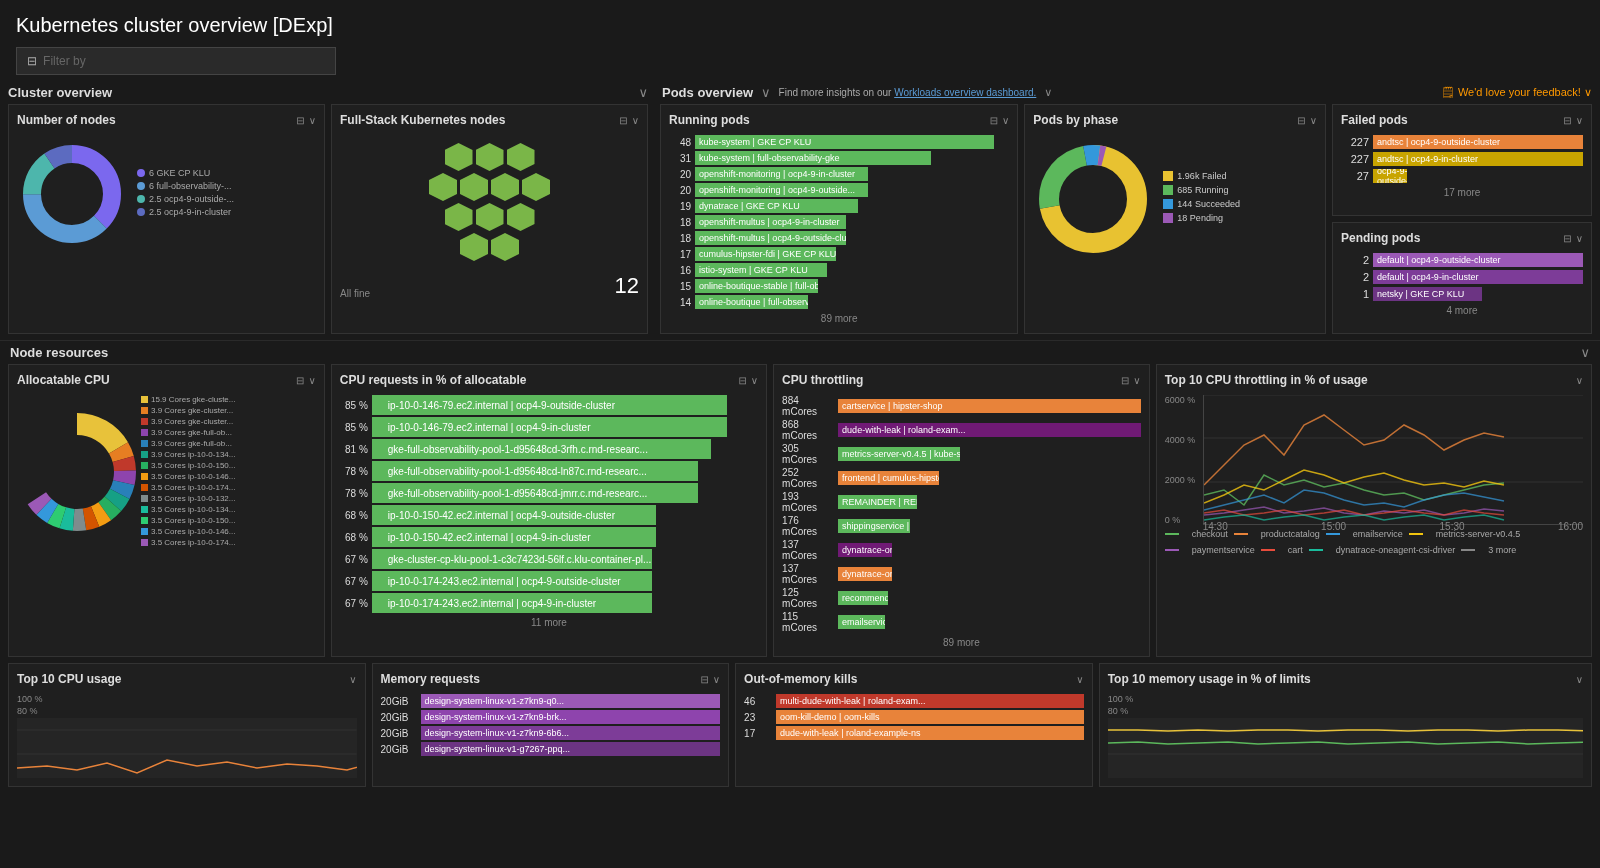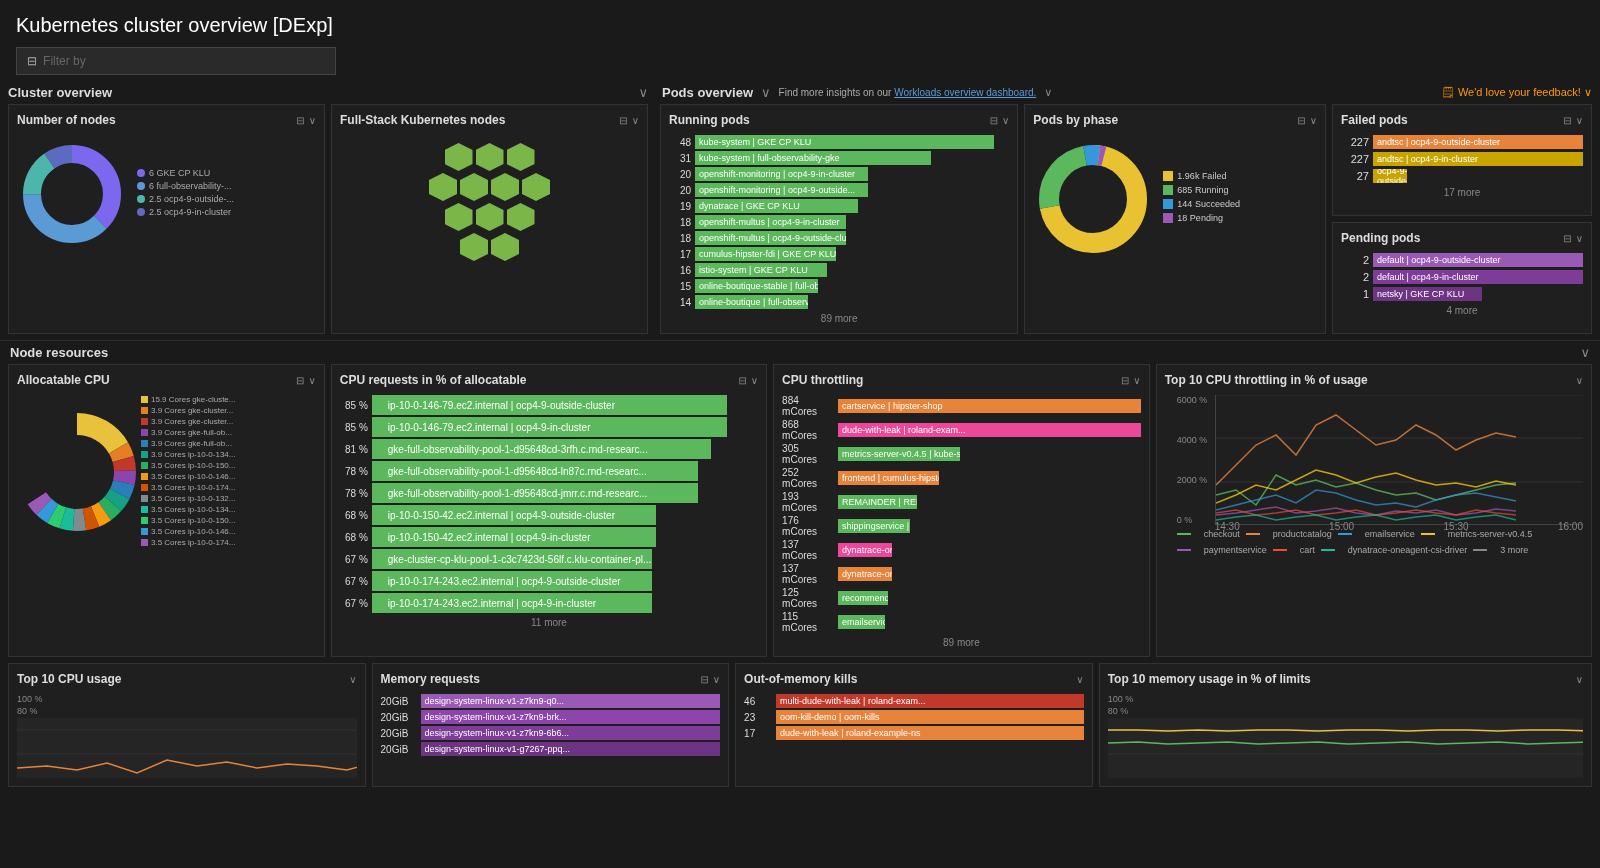--- a/index.html
+++ b/index.html
@@ -256,21 +256,21 @@
       display: flex;
       align-items: center;
       padding: 0 4px;
       font-size: 9px;
       color: #fff;
       overflow: hidden;
       white-space: nowrap;
     }
     .throttle-bar.green { background: #5cb85c; }
     .throttle-bar.orange { background: #e8833a; }
-    .throttle-bar.yellow { background: #ec4899; }
+    .throttle-bar.yellow { background: #701a75; }
     .chart-legend {
       display: flex;
       flex-wrap: wrap;
       gap: 6px;
       margin-top: 4px;
       font-size: 9px;
     }
     .chart-legend-item {
       display: flex;
       align-items: center;
@@ -441,20 +441,24 @@
           </div>
           <div class="hex-row">
             <div class="hex"></div>
             <div class="hex"></div>
             <div class="hex"></div>
           </div>
           <div class="hex-row">
             <div class="hex"></div>
             <div class="hex"></div>
           </div>
+        </div>
+        <div style="display:flex;justify-content:space-between;align-items:flex-end;padding-top:4px;">
+          <span style="color:#888;font-size:10px;">All fine</span>
+          <span style="color:#fff;font-size:22px;font-weight:300;">12</span>
         </div>
       </div>
     </div>
   </div>
 
   <div style="flex:1; display:flex; gap:6px; margin-left:6px;">
 
     <div class="panel" style="flex:1.2; min-height:230px;">
       <div class="panel-header">
         <span class="panel-title">Running pods</span>
@@ -771,21 +775,21 @@
         </div>
     </div>
     <div class="more-link">89 more</div>
   </div>
 
   <div class="panel" style="flex:1.4;">
     <div class="panel-header">
       <span class="panel-title">Top 10 CPU throttling in % of usage</span>
       <span class="panel-icon">∨</span>
     </div>
-    <div style="position:relative;height:160px;margin-left:12px;">
+    <div style="position:relative;height:160px;">
 
       <div style="position:absolute;left:0;top:0;width:36px;font-size:9px;color:#888;display:flex;flex-direction:column;justify-content:space-between;height:130px;">
         <span>6000 %</span>
         <span>4000 %</span>
         <span>2000 %</span>
         <span>0 %</span>
       </div>
 
       <div style="position:absolute;left:38px;right:0;top:0;height:130px;border-bottom:1px solid #444;border-left:1px solid #444;overflow:hidden;">
         <svg width="100%" height="100%" preserveAspectRatio="none">

